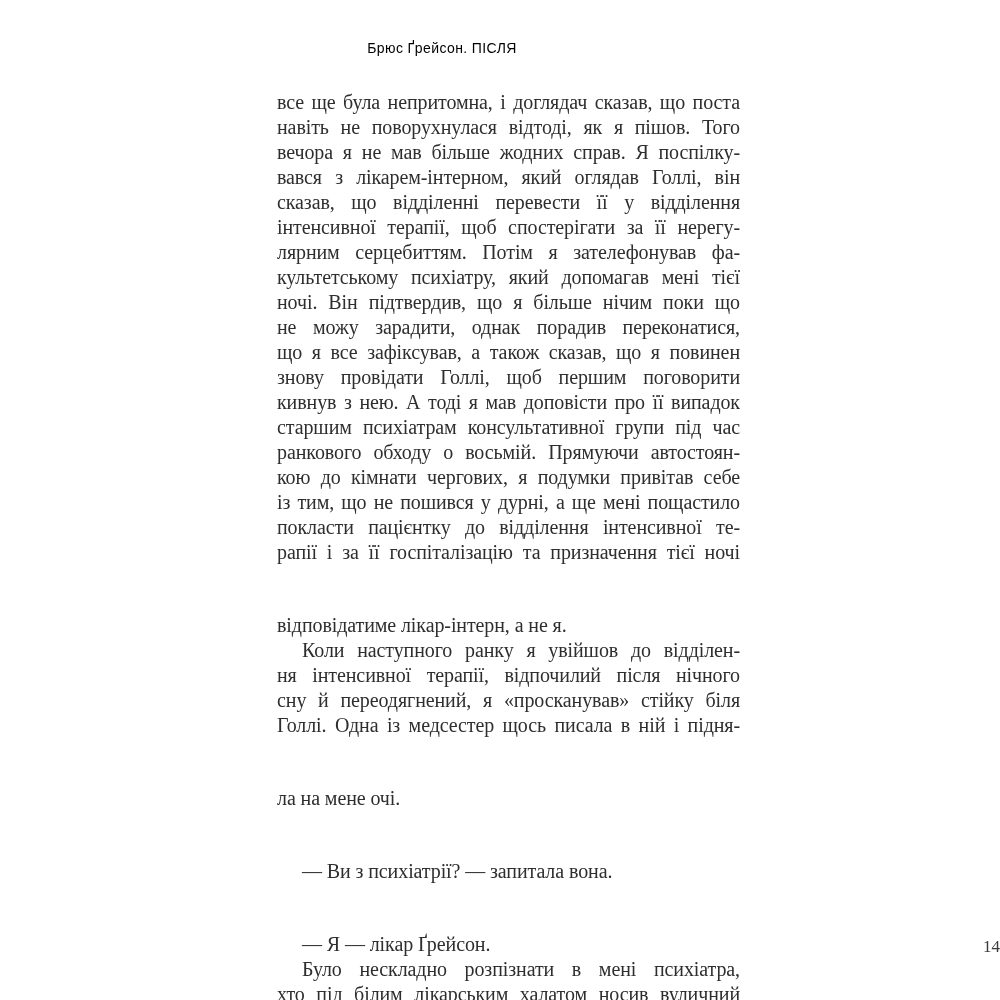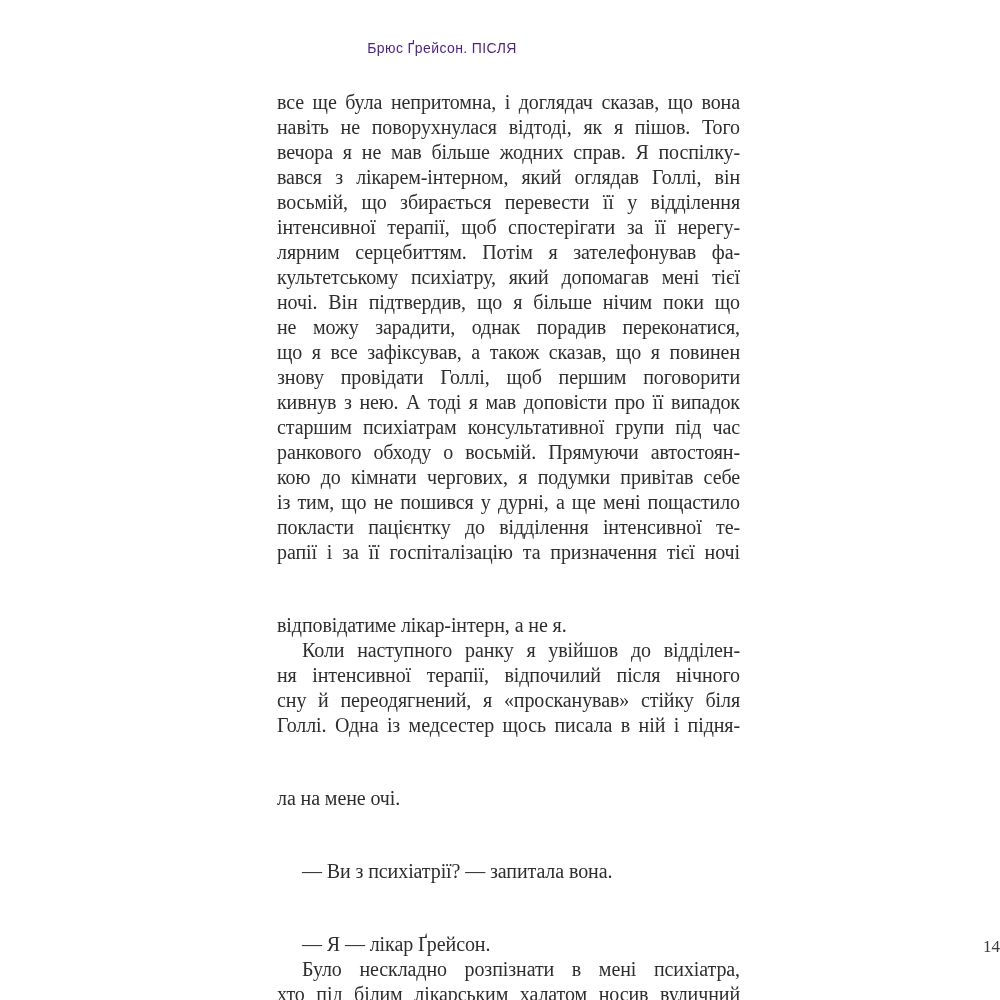--- a/index.html
+++ b/index.html
@@ -16,21 +16,21 @@
   }
   .running-header {
     position: absolute;
     top: 40px;
     left: 0;
     width: 884px;
     text-align: center;
     font-family: "Liberation Sans", "DejaVu Sans", sans-serif;
     font-size: 14px;
     letter-spacing: 0.4px;
-    color: #4c1d95;
+    color: #000000;
   }
   .text-block {
     position: absolute;
     left: 277px;
     top: 90px;
     width: 463px;
     font-family: "Liberation Serif", "DejaVu Serif", serif;
     font-size: 20px;
     line-height: 25px;
     letter-spacing: -0.1px;
@@ -61,25 +61,25 @@
     color: #3a3a3a;
   }
 </style>
 </head>
 <body>
 
 <div class="page">
   <div class="running-header">Брюс Ґрейсон. ПІСЛЯ</div>
 
   <div class="text-block" id="text-block">
-      <div class="line">все ще була непритомна, і доглядач сказав, що вона</div>
+      <div class="line">все ще була непритомна, і доглядач сказав, що поста</div>
       <div class="line">навіть не поворухнулася відтоді, як я пішов. Того</div>
       <div class="line">вечора я не мав більше жодних справ. Я поспілку-</div>
       <div class="line">вався з лікарем-інтерном, який оглядав Голлі, він</div>
-      <div class="line">восьмій, що збирається перевести її у відділення</div>
+      <div class="line">сказав, що відділенні перевести її у відділення</div>
       <div class="line">інтенсивної терапії, щоб спостерігати за її нерегу-</div>
       <div class="line">лярним серцебиттям. Потім я зателефонував фа-</div>
       <div class="line">культетському психіатру, який допомагав мені тієї</div>
       <div class="line">ночі. Він підтвердив, що я більше нічим поки що</div>
       <div class="line">не можу зарадити, однак порадив переконатися,</div>
       <div class="line">що я все зафіксував, а також сказав, що я повинен</div>
       <div class="line">знову провідати Голлі, щоб першим поговорити</div>
       <div class="line">кивнув з нею. А тоді я мав доповісти про її випадок</div>
       <div class="line">старшим психіатрам консультативної групи під час</div>
       <div class="line">ранкового обходу о восьмій. Прямуючи автостоян-</div>

